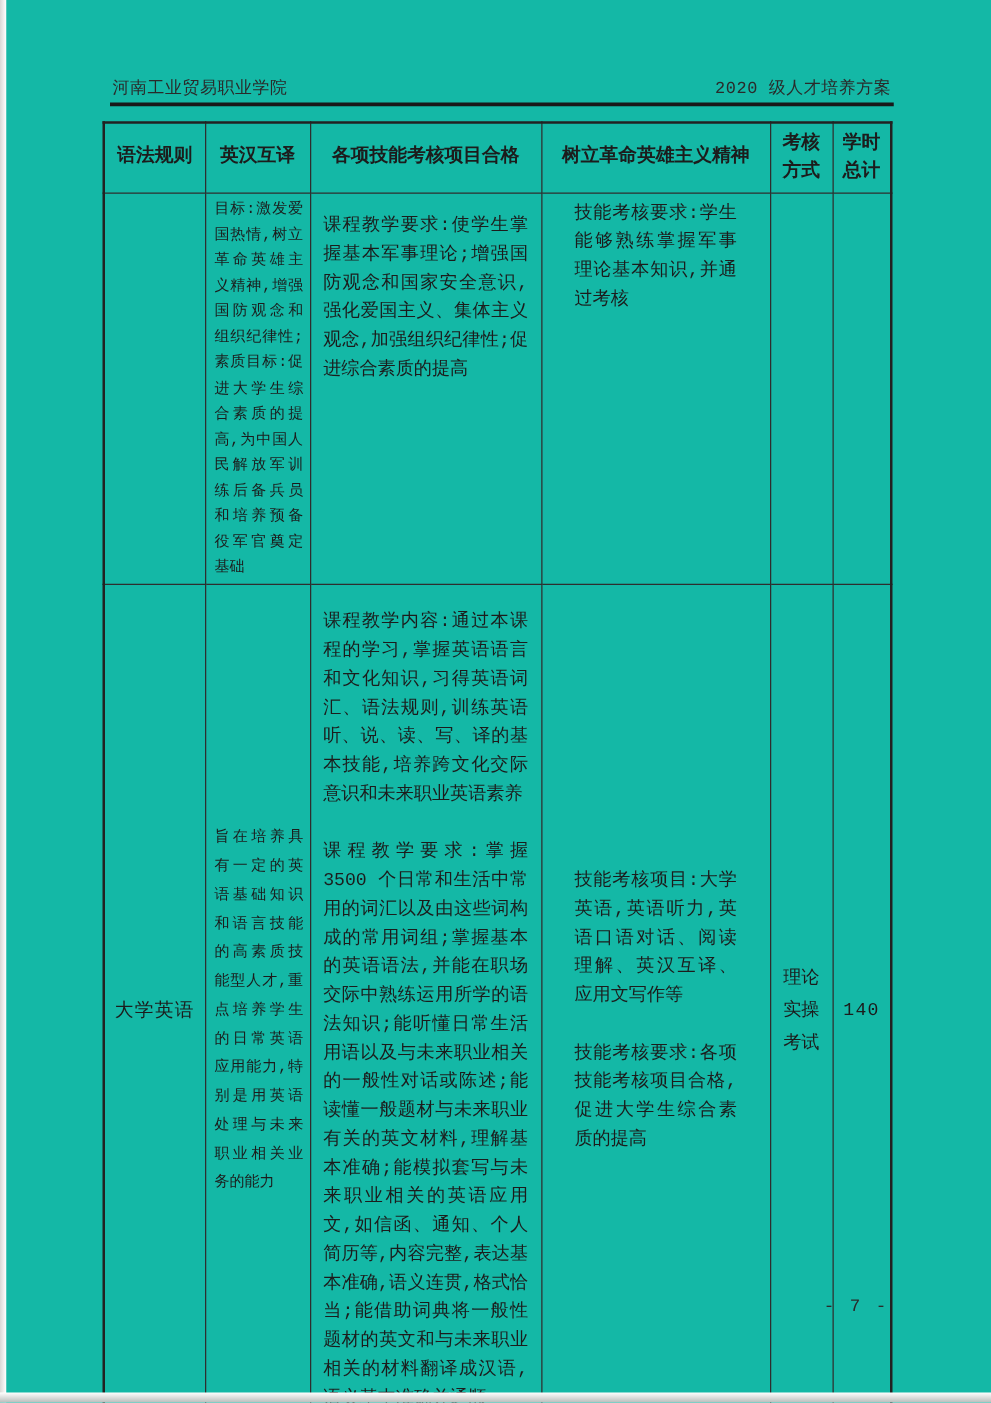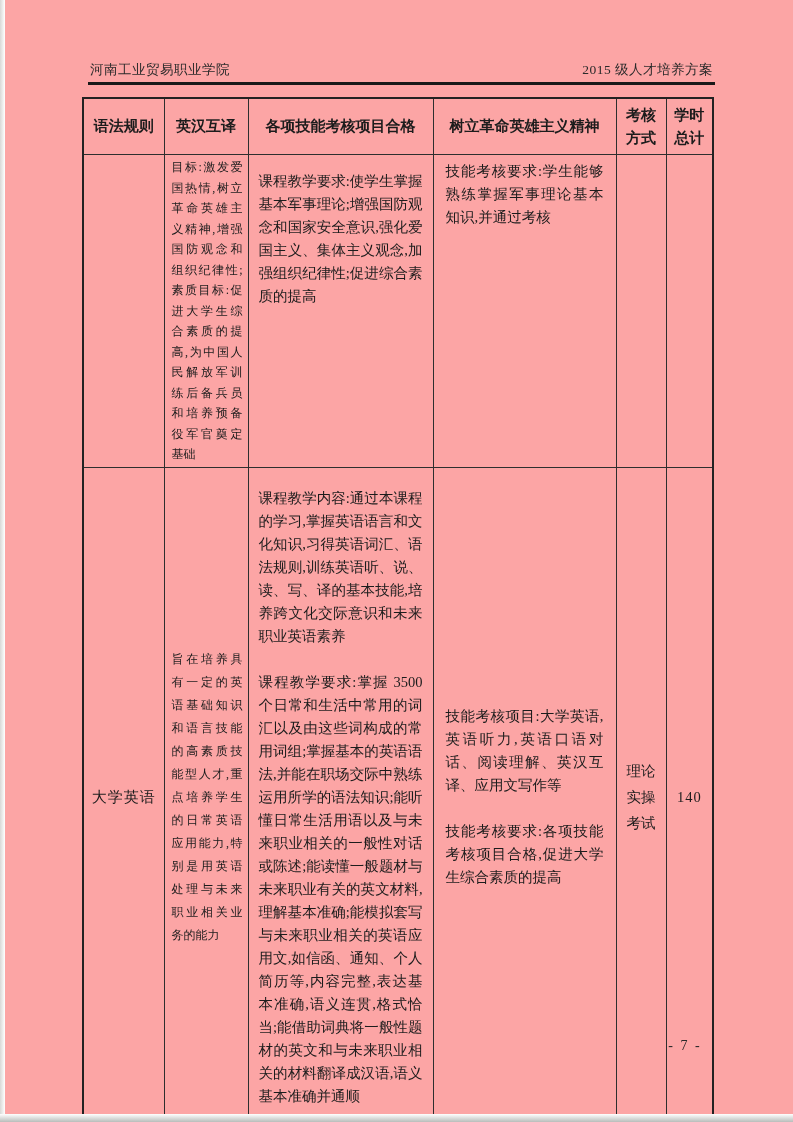--- a/index.html
+++ b/index.html
@@ -4,21 +4,21 @@
 <style>
   html,body { margin:0; padding:0; }
   body {
     width:793px; height:1122px;
     background:#ffffff;
     position:relative;
     font-family:"Liberation Serif","DejaVu Serif",serif;
     color:#1c1c1c;
     overflow:hidden;
   }
-  .page { position:absolute; inset:0; background:#fca5a5; }
+  .page { position:absolute; inset:0; background:#14b8a6;font-family:Liberation Mono, monospace; }
 
   
   .scan-left {
     position:absolute; left:0; top:0; bottom:0; width:5px;
     background:linear-gradient(to right,#d8d8d6,#ffffff);
   }
   .scan-bottom {
     position:absolute; left:0; right:0; bottom:0; height:8px;
     background:linear-gradient(to bottom,#ffffff,#b9bdbb);
   }
@@ -72,21 +72,21 @@
   .c-teach {
     vertical-align:top;
     font-size:14.5px; line-height:23px;
     text-align:justify;
     padding:19px 10px;
   }
   .r1 .c-teach { padding-top:15px; }
   .c-skill {
     font-size:14.5px; line-height:23px;
     text-align:justify;
-    padding:5px 12px;
+    padding:5px 26px;
   }
   .r1 .c-skill { vertical-align:top; }
   .r2 .c-skill { vertical-align:middle; }
   .c-method {
     text-align:center; vertical-align:middle;
     font-size:14.5px; line-height:26px;
   }
   .c-hours {
     text-align:center; vertical-align:middle;
     font-size:14.5px; letter-spacing:1px;
@@ -99,21 +99,21 @@
     text-align:center; font-size:14px; color:#2a2a2a;
     letter-spacing:2px;
   }
 </style>
 </head>
 <body>
 
 <div class="page">
 
   <div class="hdr-left">河南工业贸易职业学院</div>
-  <div class="hdr-right">2015 级人才培养方案</div>
+  <div class="hdr-right">2020 级人才培养方案</div>
   <div class="hdr-rule"></div>
 
   <table class="course-table">
     <colgroup>
       <col style="width:81px">
       <col style="width:84px">
       <col style="width:185px">
       <col style="width:183px">
       <col style="width:50px">
       <col style="width:47px">

